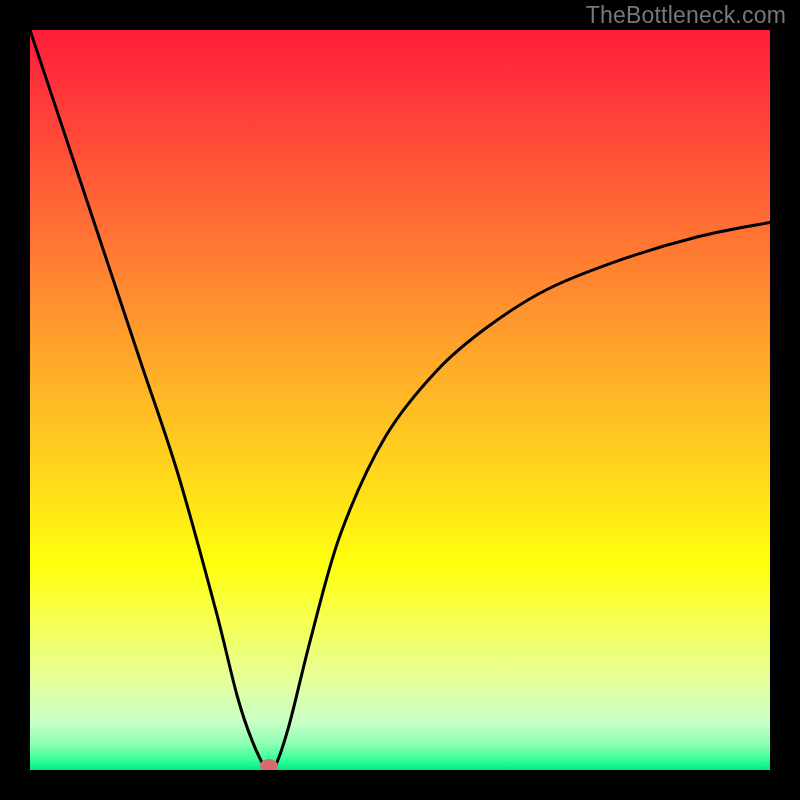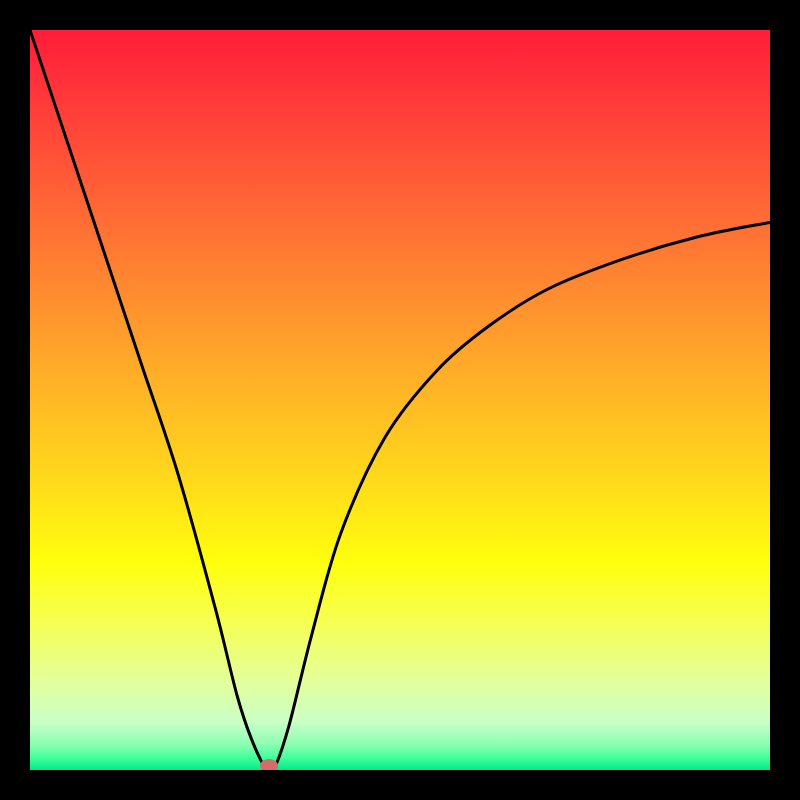--- a/index.html
+++ b/index.html
@@ -38,20 +38,21 @@
   svg {
     display: block;
     width: 740px;
     height: 740px;
   }
 </style>
 </head>
 <body>
 
 <div class="outer">
+  <div class="watermark">TheBottleneck.com</div>
   <div class="plot-wrap">
     <svg viewBox="0 0 740 740">
       <defs>
         <linearGradient id="bg-grad" x1="0" y1="0" x2="0" y2="1">
             <stop offset="0%" stop-color="#ff1d38"></stop>
             <stop offset="9%" stop-color="#ff383a"></stop>
             <stop offset="22%" stop-color="#ff6136"></stop>
             <stop offset="35%" stop-color="#ff8a30"></stop>
             <stop offset="48%" stop-color="#ffb327"></stop>
             <stop offset="61%" stop-color="#ffda1b"></stop>

